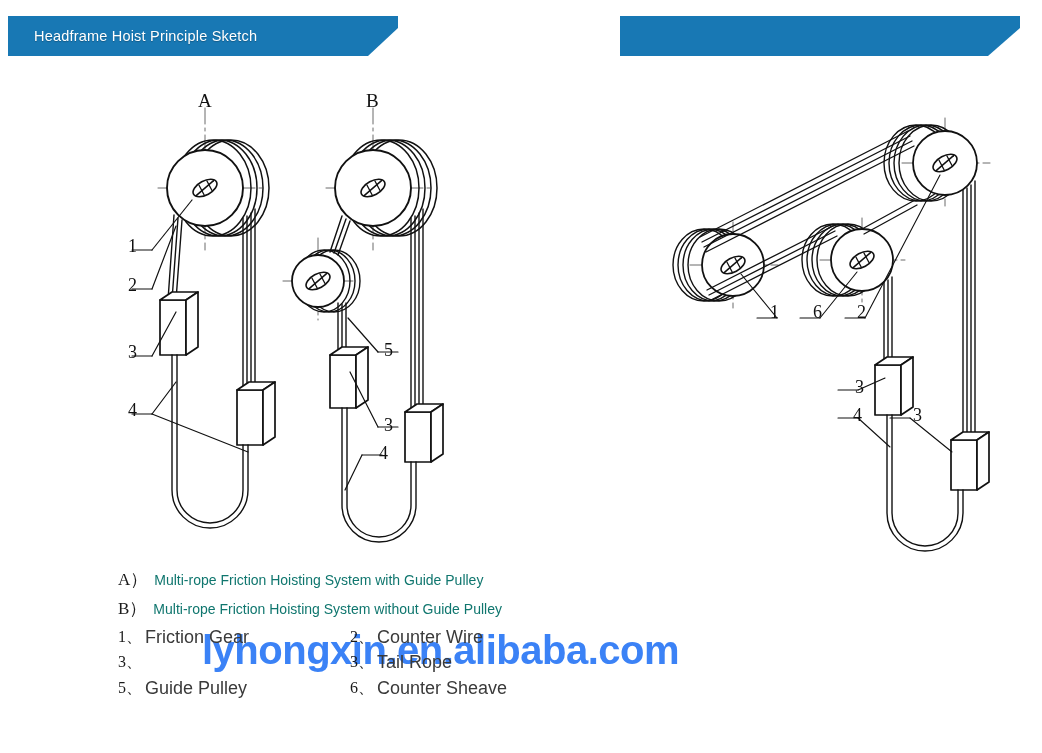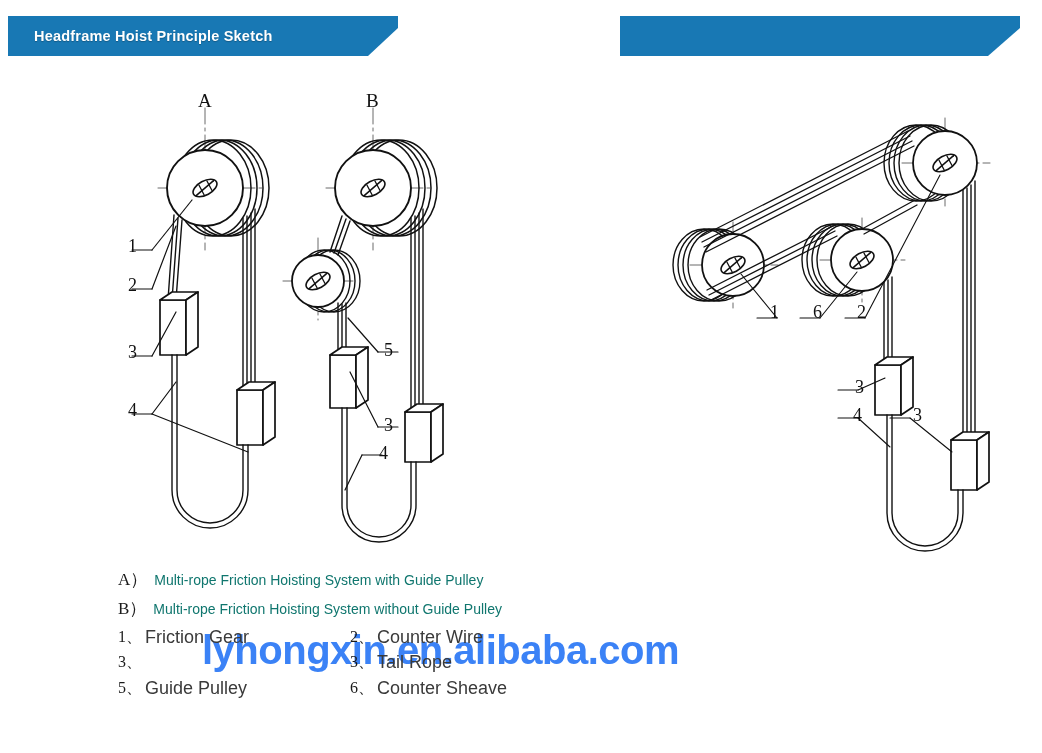--- a/index.html
+++ b/index.html
@@ -10,21 +10,21 @@
     position:relative;overflow:hidden;
   }
   .stage{position:absolute;left:0;top:0;width:1042px;height:753px;}
 
   
   .banner{position:absolute;height:40px;}
   .banner svg{position:absolute;left:0;top:0;}
   .banner-label{
     position:absolute;left:26px;top:0;height:40px;
     display:flex;align-items:center;
-    color:#ffffff;font-size:14.5px;font-weight:700;
+    color:#ffffff;font-size:14.5px;font-weight:400;
     letter-spacing:.2px;white-space:nowrap;
     text-shadow:0 1px 1px rgba(0,0,0,.25);
   }
   #banner-left{left:8px;top:16px;width:400px;}
   #banner-right{left:620px;top:16px;width:410px;}
 
   
   .draw{position:absolute;left:0;top:0;}
 
   

